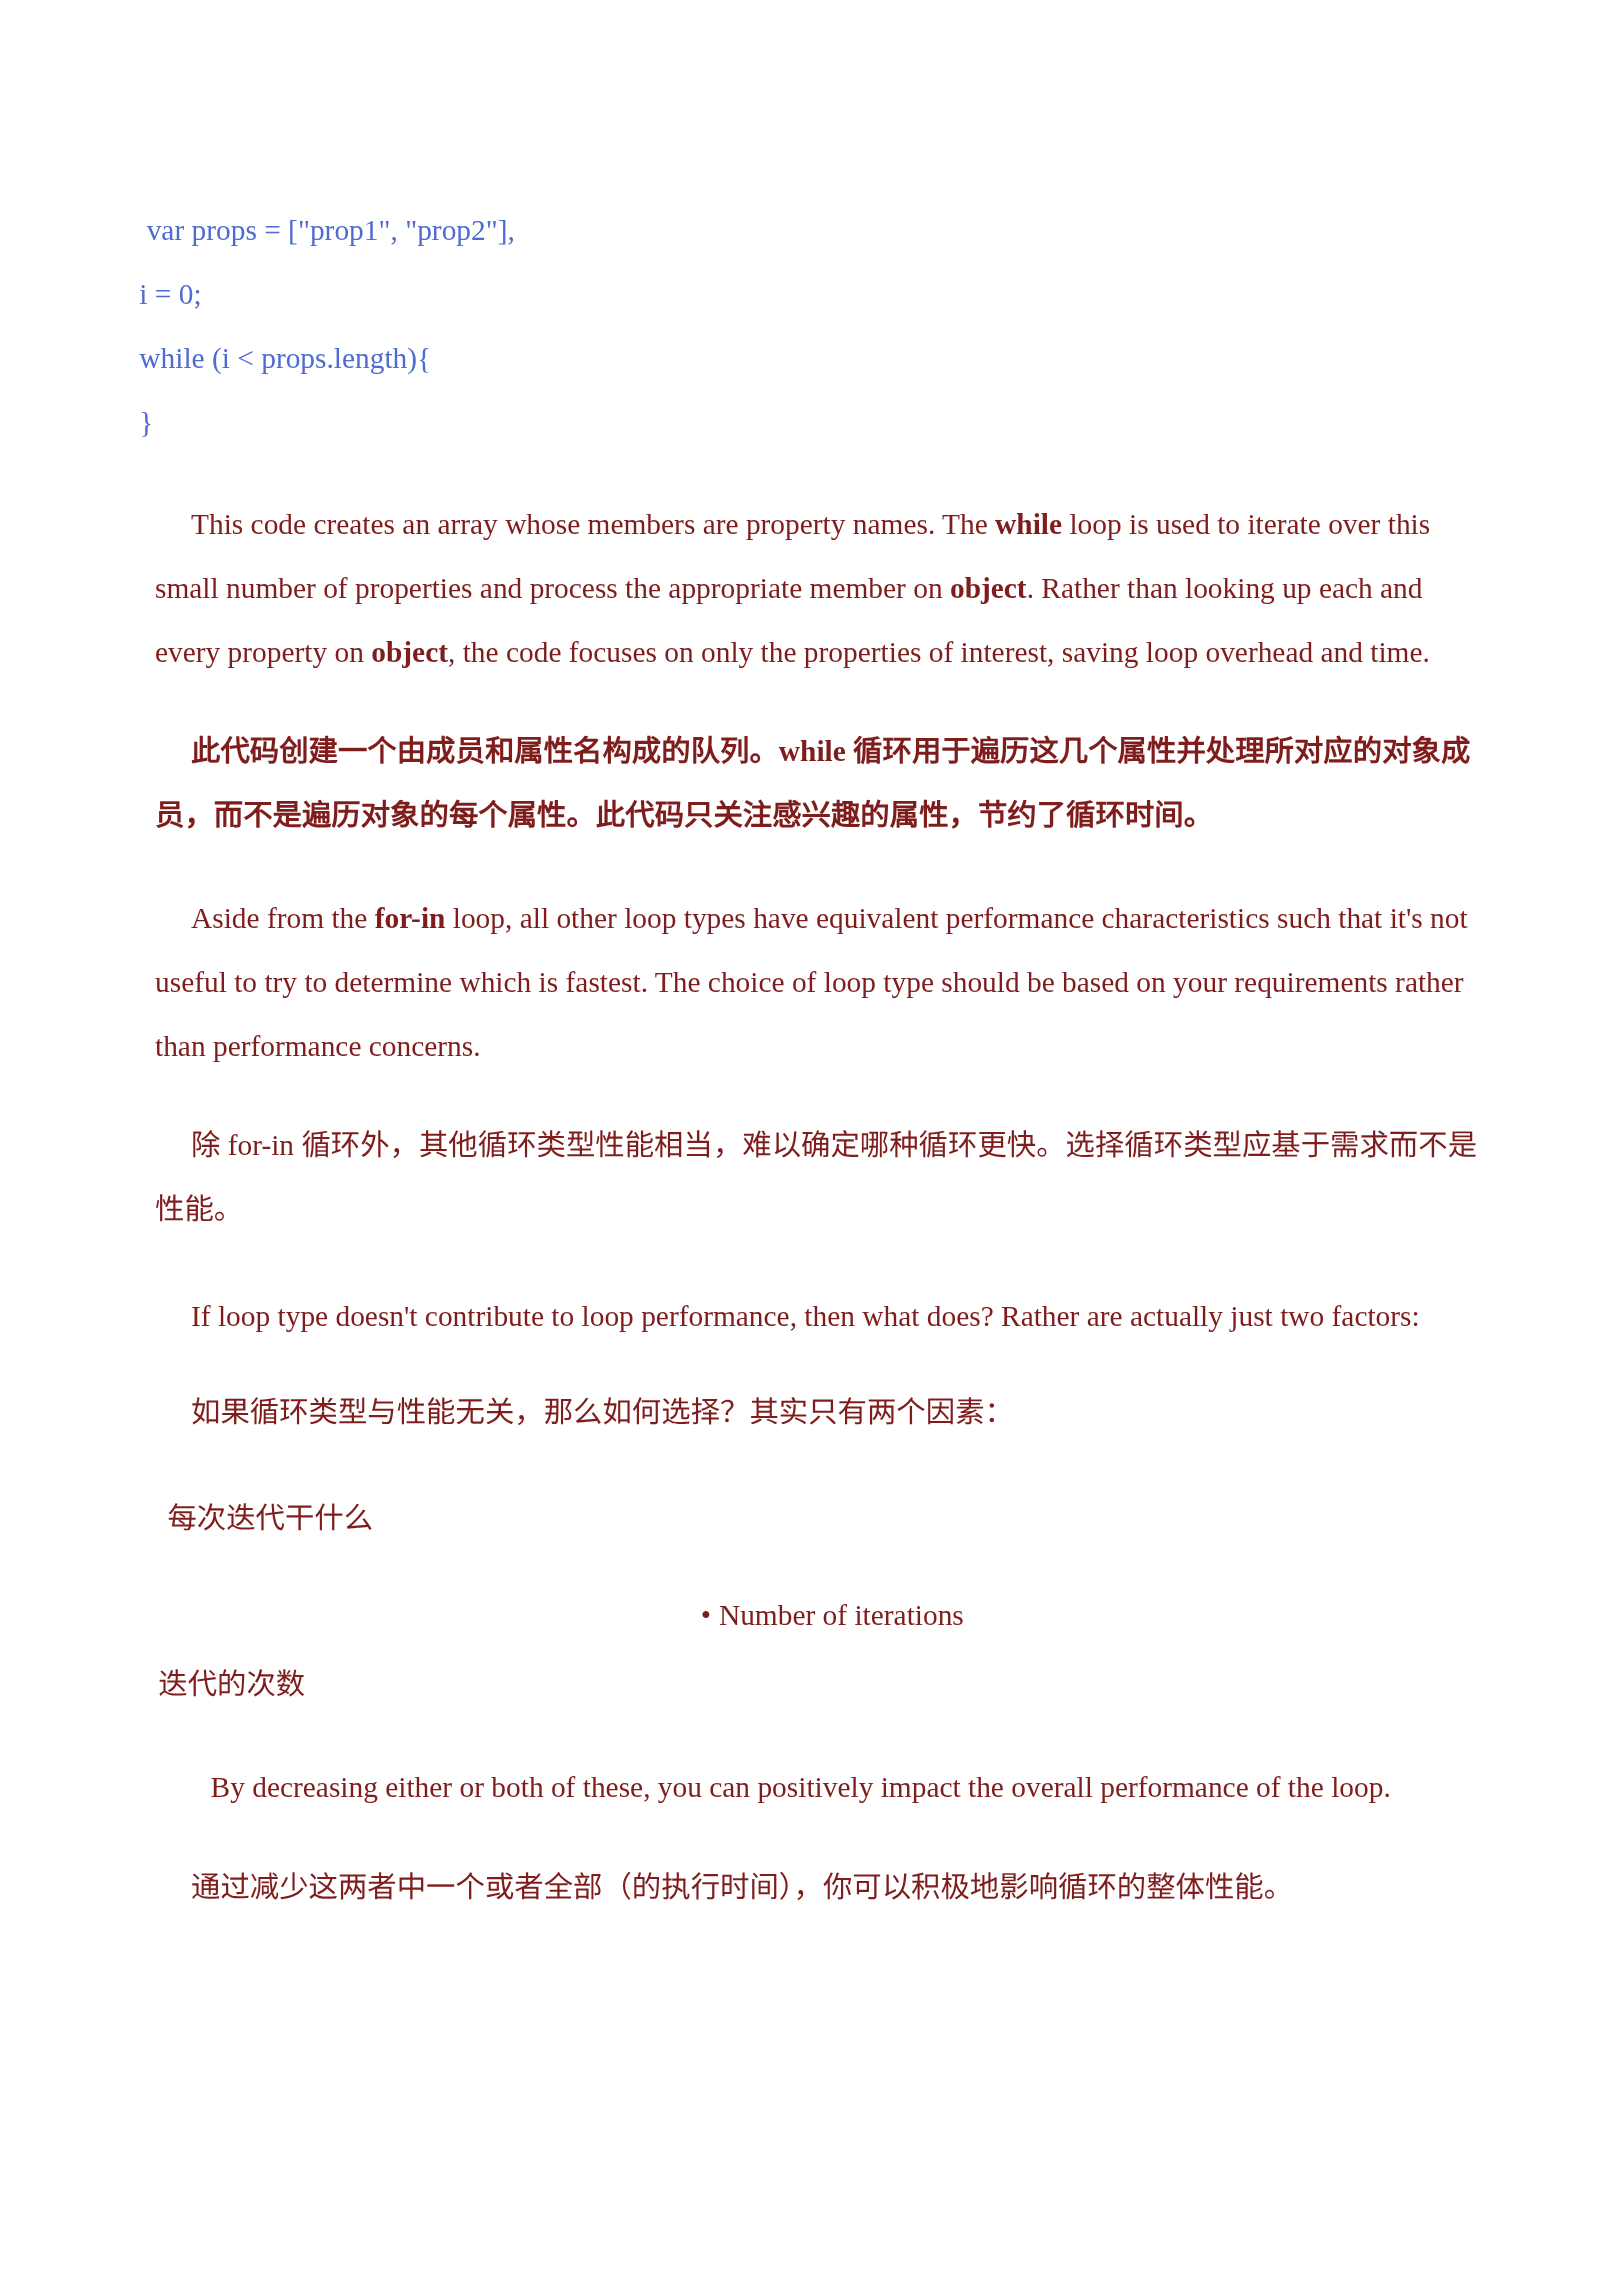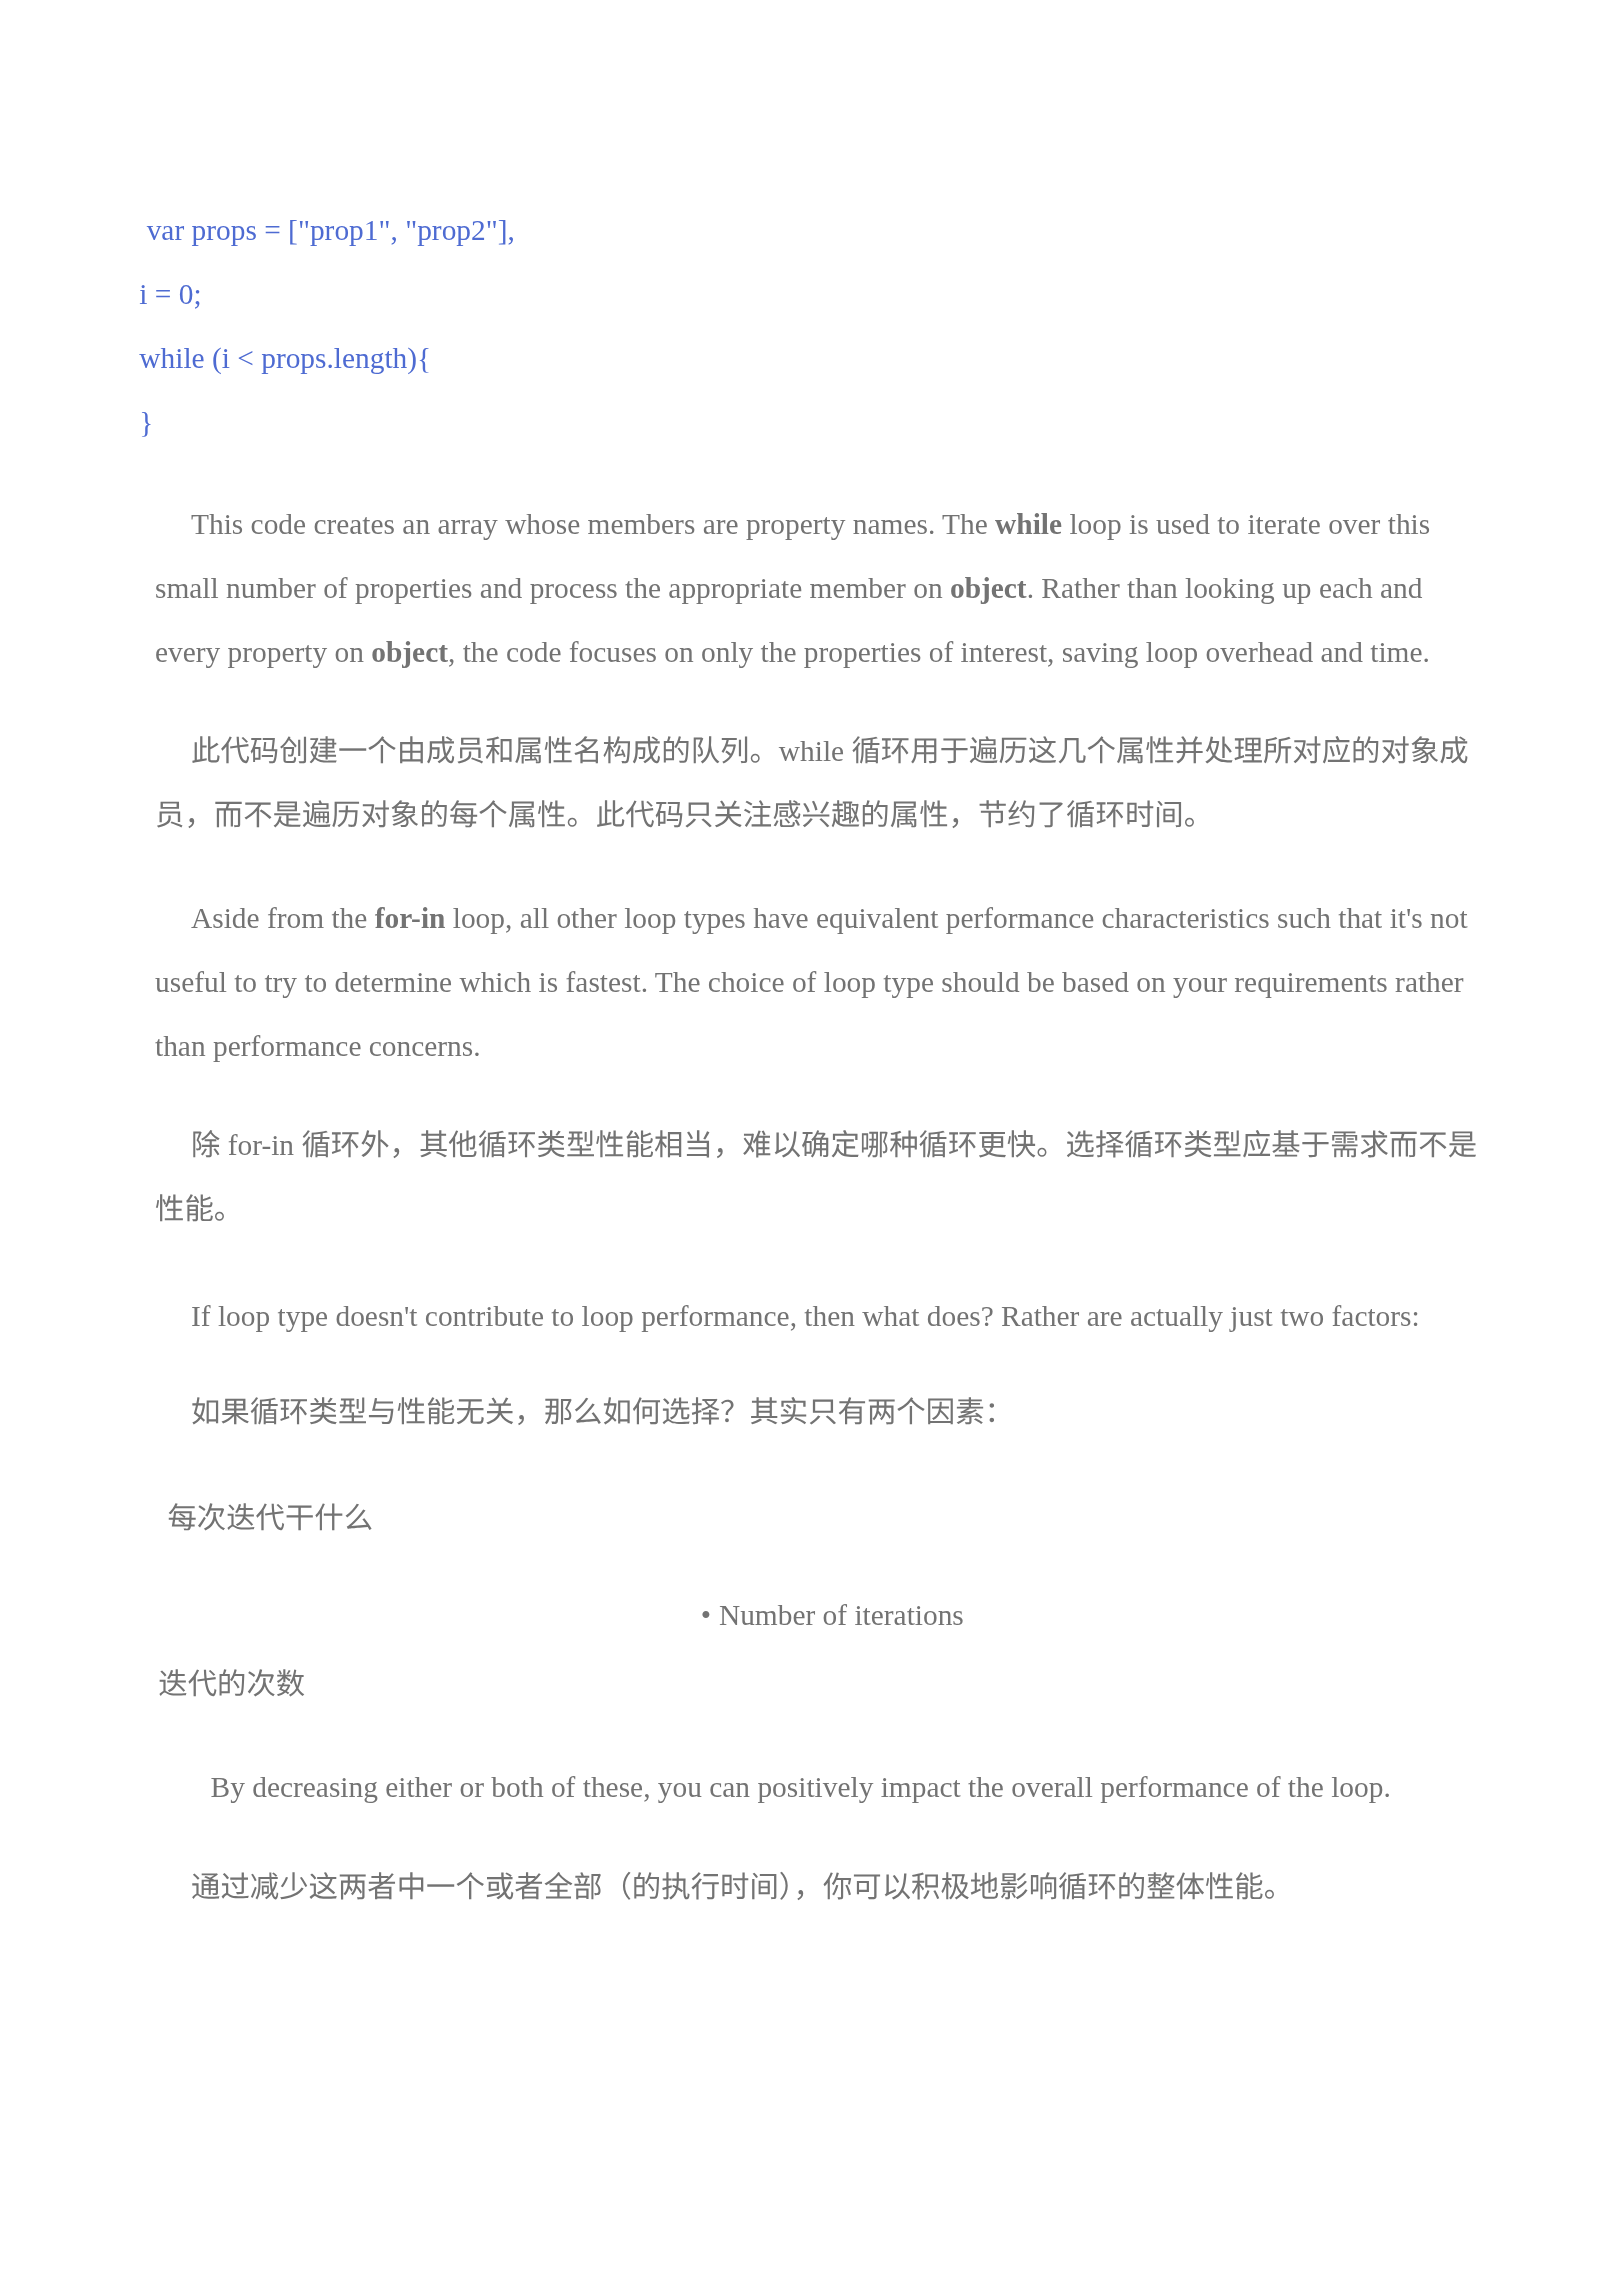--- a/index.html
+++ b/index.html
@@ -18,21 +18,21 @@
   .content {
     position: absolute;
     left: 155px;
     top: 198px;
     width: 1335px;
   }
   .block {
     margin: 0;
     font-size: 29.4px;
     line-height: 64px;
-    color: #737373;
+    color: #7f1d1d;
     text-align: left;
   }
   .block.code {
     margin-left: -15.7px;
     color: #4E6BD2;
     white-space: pre;
   }
   .code-line {
     line-height: 64px;
   }
@@ -41,21 +41,21 @@
   }
   .bold {
     font-weight: bold;
   }
   .bullet-glyph {
     margin-right: 7.9px;
   }
   
   .content > :nth-child(1)  { margin-bottom: 38px; }
   .content > :nth-child(2)  { margin-bottom: 35px; }
-  .content > :nth-child(3)  { margin-bottom: 39px; }
+  .content > :nth-child(3)  { margin-bottom: 39px; font-weight: bold; }
   .content > :nth-child(4)  { margin-bottom: 35px; }
   .content > :nth-child(5)  { margin-bottom: 43px; }
   .content > :nth-child(6)  { margin-bottom: 32px; }
   .content > :nth-child(7)  { margin-bottom: 42px; }
   .content > :nth-child(8)  { margin-bottom: 33px; padding-left: 12.4px; }
   .content > :nth-child(9)  { margin-bottom: 4.6px;  padding-left: 19.6px; text-align: center; }
   .content > :nth-child(10) { margin-bottom: 39px; padding-left: 3.3px; }
   .content > :nth-child(11) { margin-bottom: 36px; padding-left: 19.6px; }
   .content > :nth-child(12) { margin-bottom: 37px; }
   .content > :nth-child(13) { margin-bottom: 0; }

